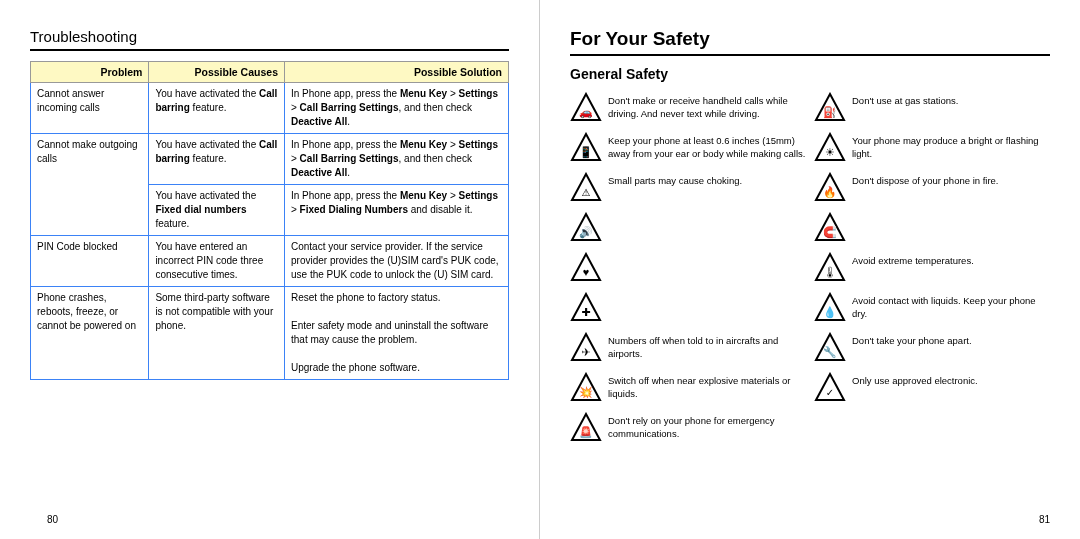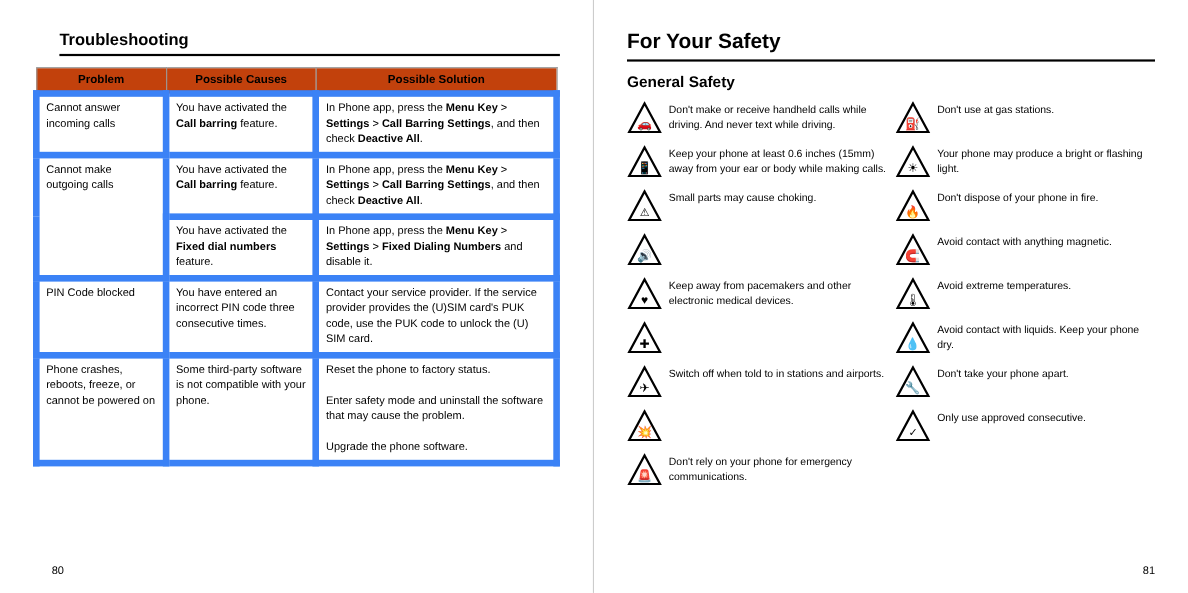--- a/index.html
+++ b/index.html
@@ -21,49 +21,48 @@
       border-right: 1px solid #ccc;
     }
     .page-right {
       width: 540px;
       height: 539px;
       padding: 28px 30px 20px 30px;
       position: relative;
     }
     .page-title {
       font-size: 15px;
-      font-weight: bold;
+      font-weight: normal;
       border-bottom: 2px solid #000;
       padding-bottom: 4px;
       margin-bottom: 10px;
-      margin-left: 24px;
     }
     .section-title {
       font-size: 17px;
       font-weight: bold;
       border-bottom: 2px solid #000;
       padding-bottom: 4px;
       margin-bottom: 10px;
     }
     
     table {
       width: 100%;
       border-collapse: collapse;
       font-size: 10.5px;
     }
     th {
-      background: #c2410c;
+      background: #fef9c3;
       border: 1px solid #999;
       padding: 4px 6px;
-      text-align: center;
+      text-align: right;
       font-weight: bold;
       font-size: 10.5px;
     }
     td {
-      border: 6px solid #3b82f6;
+      border: 1px solid #3b82f6;
       padding: 4px 6px;
       vertical-align: top;
       font-size: 10px;
       line-height: 1.4;
     }
     td b { font-weight: bold; }
     .page-num {
       position: absolute;
       bottom: 14px;
       font-size: 10px;
@@ -207,49 +206,49 @@
         </div>
       </div>
 
       <div class="safety-item">
         <div class="safety-icon">
           <svg class="warn-icon" viewBox="0 0 32 32">
               <polygon points="16,2 30,28 2,28" fill="none" stroke="#000" stroke-width="2"></polygon>
               <text x="16" y="24" text-anchor="middle" font-size="11">♥</text>
             </svg>
         </div>
-        <div class="safety-text">Keep away from pacemakers and other electronic medical devices.</div>
       </div>
 
       <div class="safety-item">
         <div class="safety-icon">
           <svg class="warn-icon" viewBox="0 0 32 32">
               <polygon points="16,2 30,28 2,28" fill="none" stroke="#000" stroke-width="2"></polygon>
               <text x="16" y="24" text-anchor="middle" font-size="11">✚</text>
             </svg>
         </div>
       </div>
 
       <div class="safety-item">
         <div class="safety-icon">
           <svg class="warn-icon" viewBox="0 0 32 32">
               <polygon points="16,2 30,28 2,28" fill="none" stroke="#000" stroke-width="2"></polygon>
               <text x="16" y="24" text-anchor="middle" font-size="11">✈</text>
             </svg>
         </div>
-        <div class="safety-text">Switch off when told to in stations and airports.</div>
+        <div class="safety-text">Numbers off when told to in aircrafts and airports.</div>
       </div>
 
       <div class="safety-item">
         <div class="safety-icon">
           <svg class="warn-icon" viewBox="0 0 32 32">
               <polygon points="16,2 30,28 2,28" fill="none" stroke="#000" stroke-width="2"></polygon>
               <text x="16" y="24" text-anchor="middle" font-size="11">💥</text>
             </svg>
         </div>
+        <div class="safety-text">Switch off when near explosive materials or liquids.</div>
       </div>
 
       <div class="safety-item">
         <div class="safety-icon">
           <svg class="warn-icon" viewBox="0 0 32 32">
               <polygon points="16,2 30,28 2,28" fill="none" stroke="#000" stroke-width="2"></polygon>
               <text x="16" y="24" text-anchor="middle" font-size="11">🚨</text>
             </svg>
         </div>
         <div class="safety-text">Don't rely on your phone for emergency communications.</div>
@@ -289,21 +288,20 @@
         <div class="safety-text">Don't dispose of your phone in fire.</div>
       </div>
 
       <div class="safety-item">
         <div class="safety-icon">
           <svg class="warn-icon" viewBox="0 0 32 32">
               <polygon points="16,2 30,28 2,28" fill="none" stroke="#000" stroke-width="2"></polygon>
               <text x="16" y="24" text-anchor="middle" font-size="11">🧲</text>
             </svg>
         </div>
-        <div class="safety-text">Avoid contact with anything magnetic.</div>
       </div>
 
       <div class="safety-item">
         <div class="safety-icon">
           <svg class="warn-icon" viewBox="0 0 32 32">
               <polygon points="16,2 30,28 2,28" fill="none" stroke="#000" stroke-width="2"></polygon>
               <text x="16" y="24" text-anchor="middle" font-size="11">🌡</text>
             </svg>
         </div>
         <div class="safety-text">Avoid extreme temperatures.</div>
@@ -329,20 +327,20 @@
         <div class="safety-text">Don't take your phone apart.</div>
       </div>
 
       <div class="safety-item">
         <div class="safety-icon">
           <svg class="warn-icon" viewBox="0 0 32 32">
               <polygon points="16,2 30,28 2,28" fill="none" stroke="#000" stroke-width="2"></polygon>
               <text x="16" y="24" text-anchor="middle" font-size="10">✓</text>
             </svg>
         </div>
-        <div class="safety-text">Only use approved consecutive.</div>
+        <div class="safety-text">Only use approved electronic.</div>
       </div>
 
     </div>
   </div>
 
   <span class="page-num page-num-right">81</span>
 </div>
 
 </body></html>

